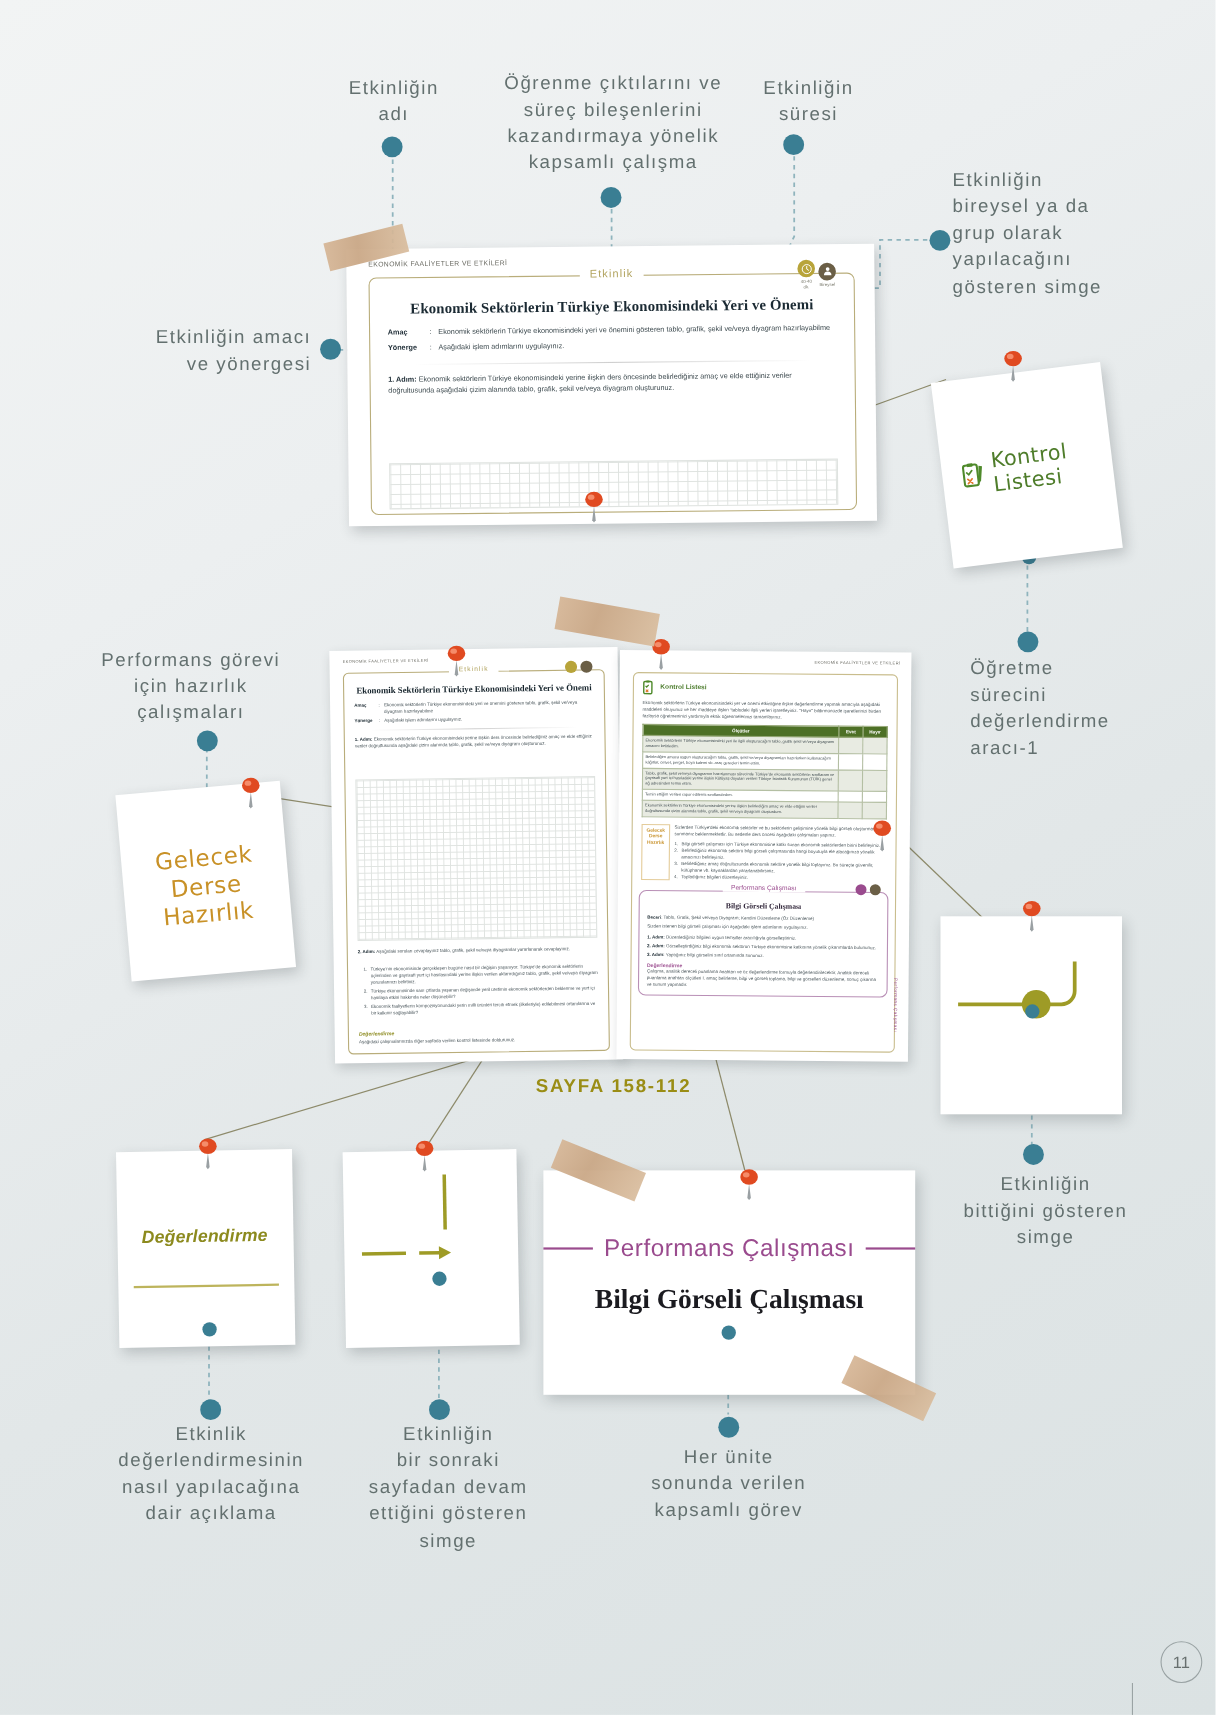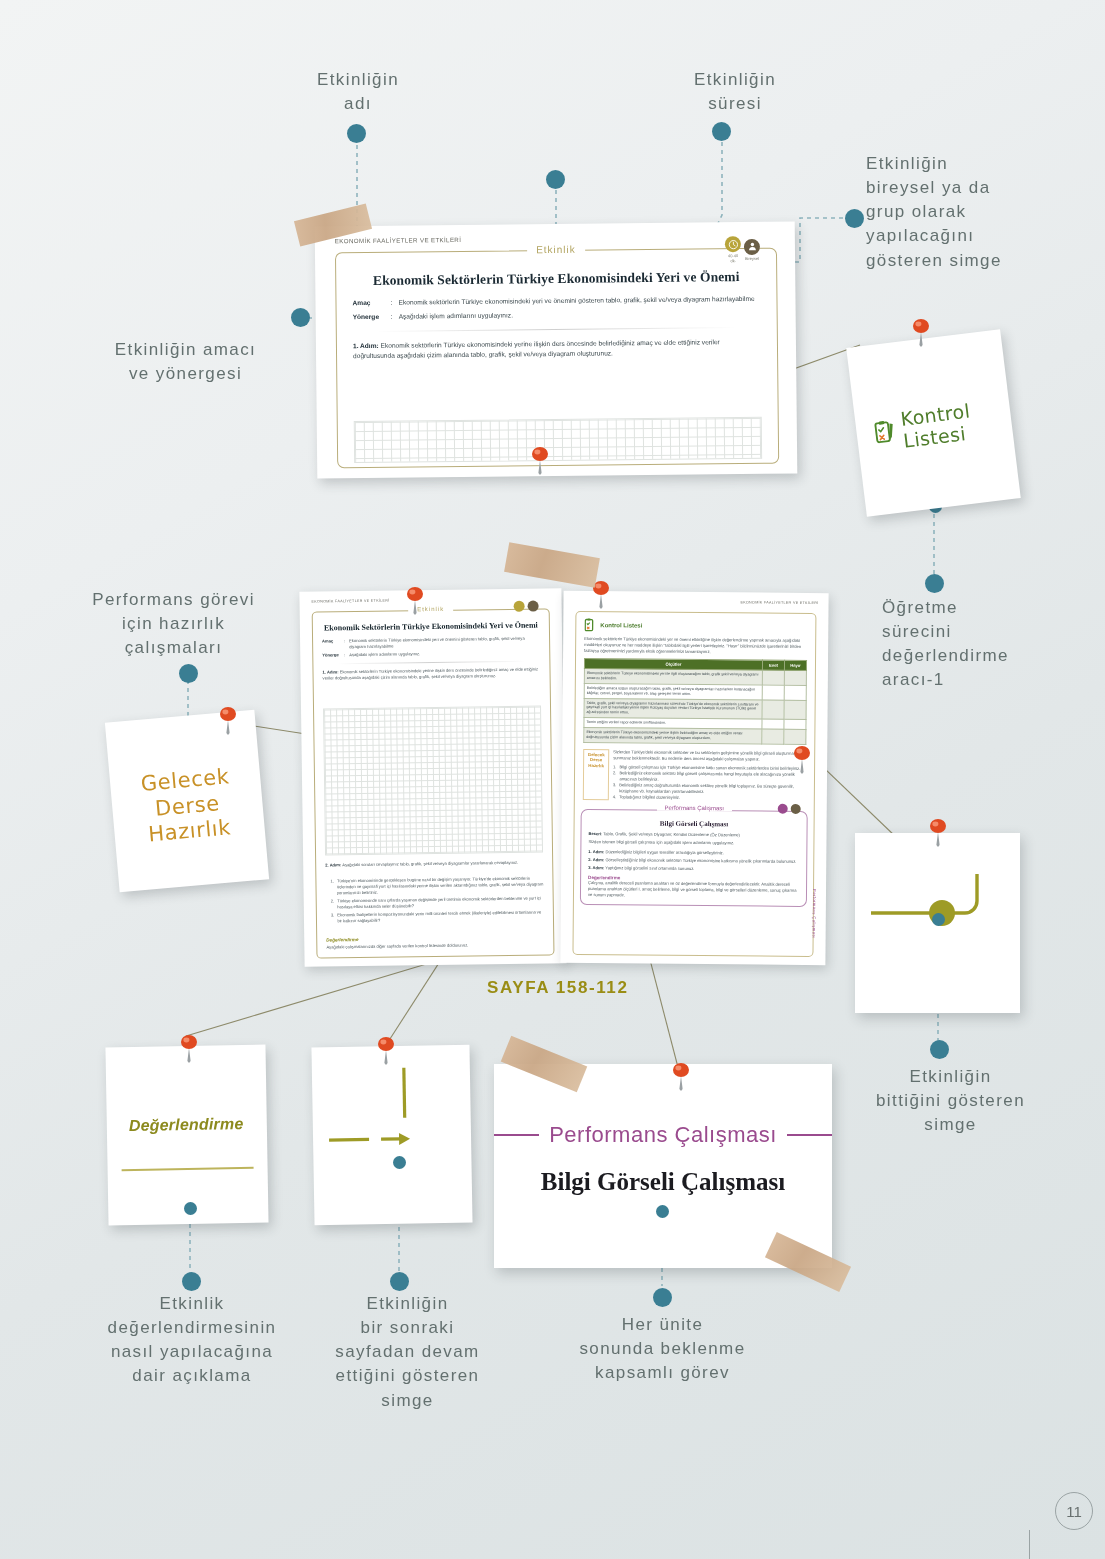--- a/index.html
+++ b/index.html
@@ -162,34 +162,38 @@
       <path d="M186,1036 L540,930"></path>
       <path d="M388,1042 L560,775"></path>
       <path d="M680,1075 L598,760"></path>
     </g>
   </svg>
 
   <div class="lbl" style="left:278px;top:68px;width:160px;white-space:pre-line;">Etkinliğin
 adı</div>
   <div class="dot" style="left:347px;top:124px;"></div>
 
+  <div class="lbl" style="left:420px;top:64px;width:275px;white-space:pre-line;">Öğrenme çıktılarını ve
+süreç bileşenlerini
+kazandırmaya yönelik
+kapsamlı çalışma</div>
   <div class="dot" style="left:546px;top:170px;"></div>
 
   <div class="lbl" style="left:655px;top:68px;width:160px;white-space:pre-line;">Etkinliğin
 süresi</div>
   <div class="dot" style="left:712px;top:122px;"></div>
 
   <div class="lbl" style="left:866px;top:152px;width:195px;white-space:pre-line;text-align:left;">Etkinliğin
 bireysel ya da
 grup olarak
 yapılacağını
 gösteren simge</div>
   <div class="dot" style="left:845px;top:209px;"></div>
 
-  <div class="lbl" style="left:88px;top:295px;width:195px;white-space:pre-line;margin-top:43px;">Etkinliğin amacı
+  <div class="lbl" style="left:88px;top:295px;width:195px;white-space:pre-line;text-align:right;">Etkinliğin amacı
 ve yönergesi</div>
   <div class="dot" style="left:291px;top:308px;"></div>
 
   <div class="lbl" style="left:56px;top:588px;width:235px;white-space:pre-line;">Performans görevi
 için hazırlık
 çalışmaları</div>
   <div class="dot" style="left:179px;top:664px;"></div>
 
   <div class="lbl" style="left:882px;top:596px;width:200px;white-space:pre-line;text-align:left;">Öğretme
 sürecini
@@ -210,21 +214,21 @@
   <div class="dot" style="left:182px;top:1272px;"></div>
 
   <div class="lbl" style="left:310px;top:1292px;width:195px;white-space:pre-line;">Etkinliğin
 bir sonraki
 sayfadan devam
 ettiğini gösteren
 simge</div>
   <div class="dot" style="left:390px;top:1272px;"></div>
 
   <div class="lbl" style="left:560px;top:1313px;width:205px;white-space:pre-line;">Her ünite
-sonunda beklenme
+sonunda verilen
 kapsamlı görev</div>
   <div class="dot" style="left:653px;top:1288px;"></div>
 
   <div class="tape" style="left:296px;top:212px;width:74px;height:26px;transform:rotate(-14deg);"></div>
 
   <div class="card ws" style="left:316px;top:224px;width:480px;height:252px;transform:rotate(-0.6deg);">
     <div class="ws-kicker" style="position:absolute;left:20px;top:11px;">EKONOMİK FAALİYETLER VE ETKİLERİ</div>
 
     <div class="ws-frame" style="position:absolute;left:20px;top:26px;right:18px;bottom:10px;">
       <div class="ws-etkinlik">Etkinlik</div>

